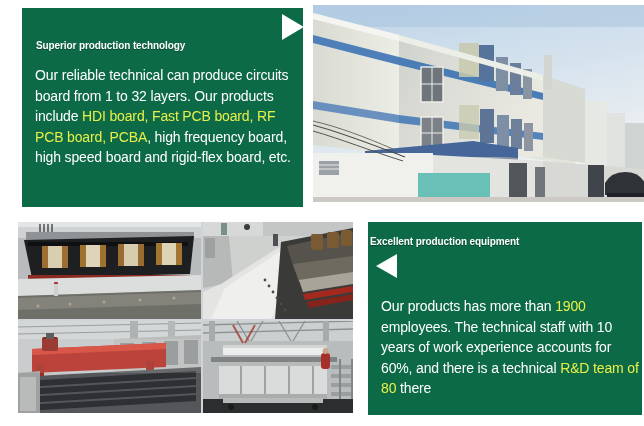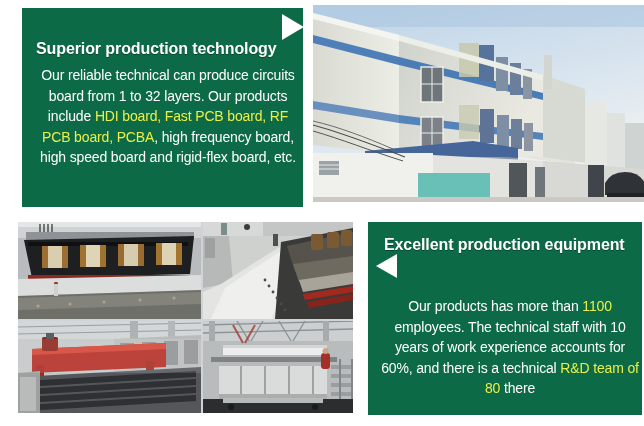--- a/index.html
+++ b/index.html
@@ -19,35 +19,34 @@
     box-sizing:border-box;
     overflow:hidden;
   }
   .panel.tl{left:22px;top:8px;width:281px;height:199px;}
   .panel.br{left:368px;top:222px;width:274px;height:193px;}
 
   .panel-title{
     position:absolute;
     color:#ffffff;
     font-weight:bold;
-    font-size:16px;
+    font-size:10px;
     letter-spacing:-0.1px;
     white-space:nowrap;
     text-shadow:0 1px 0 rgba(0,0,0,.35);
   }
   .panel.tl .panel-title{left:14px;top:32px;}
-  .panel.br .panel-title{left:16px;top:14px;text-align:center;}
+  .panel.br .panel-title{left:2px;top:14px;text-align:center;}
 
   .panel-body{
     position:absolute;
     color:#ffffff;
     font-size:14px;
     line-height:20.5px;
     letter-spacing:-0.15px;
-    text-align:center;
   }
   .panel.tl .panel-body{left:13px;top:57px;width:266px;}
   .panel.br .panel-body{left:13px;top:74px;width:258px;}
 
   .hl{color:#e9f04a;}
 
   
   .tri{position:absolute;width:0;height:0;}
   .tri-right{
     left:260px;top:6px;
@@ -369,17 +368,17 @@
         <circle cx="28" cy="86" r="3" fill="#1a1b1c"></circle>
         <circle cx="112" cy="86" r="3" fill="#1a1b1c"></circle>
       </svg>
     </div>
   </div>
 
   <div class="panel br">
     <div class="panel-title">Excellent production equipment</div>
     <div class="tri tri-left"></div>
     <div class="panel-body">
-      <span>Our products has more than </span><span class="hl">1100</span><span> employees.  The technical staff with 10 years of work experience accounts for 60%, and there is a technical </span><span class="hl">R&amp;D team of 80</span><span> there</span>
+      <span>Our products has more than </span><span class="hl">1900</span><span> employees.  The technical staff with 10 years of work experience accounts for 60%, and there is a technical </span><span class="hl">R&amp;D team of 80</span><span> there</span>
     </div>
   </div>
 
 </div>
 
 </body></html>

